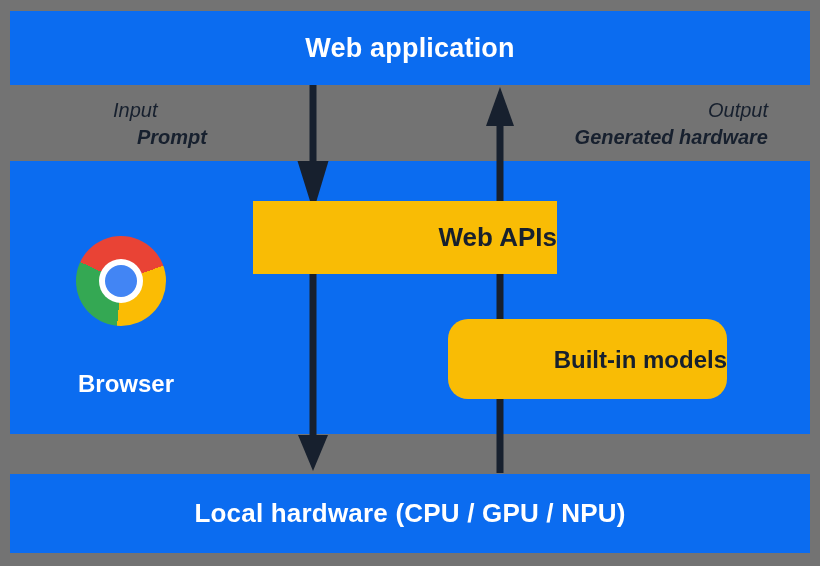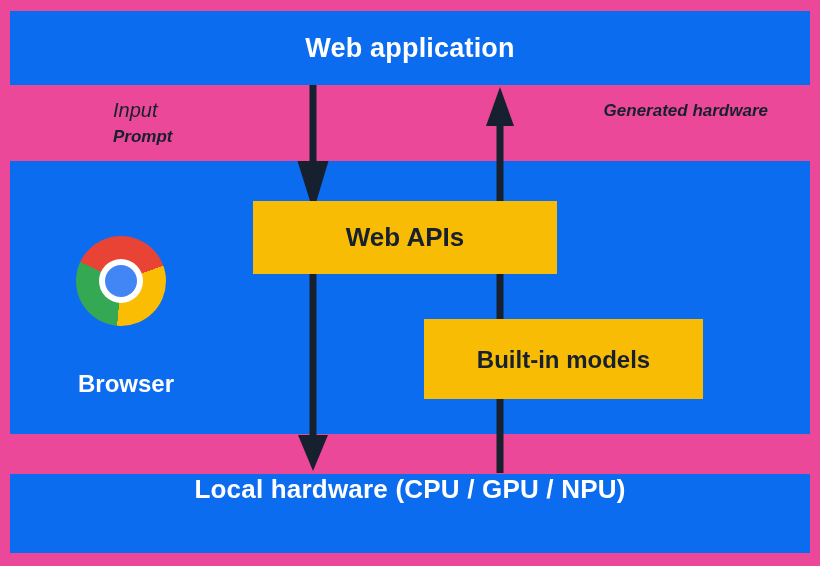--- a/index.html
+++ b/index.html
@@ -12,55 +12,55 @@
     --chrome-yellow: #fbbc04;
     --chrome-blue: #4285f4;
   }
   * { margin: 0; padding: 0; box-sizing: border-box; }
   html, body { background: #ffffff; }
   body {
     width: 820px; height: 566px;
     font-family: "Liberation Sans", "DejaVu Sans", sans-serif;
     position: relative; overflow: hidden;
   }
-  .canvas { position: absolute; inset: 0; background: #ec4899; }
+  .canvas { position: absolute; inset: 0; background: #737373; }
 
   
   .band {
     position: absolute; left: 10px; width: 800px;
     background: var(--blue);
   }
   .band-top    { top: 11px;  height: 74px;  z-index: 1; display: flex; align-items: center; justify-content: center; }
   .band-middle { top: 161px; height: 273px; z-index: 1; }
-  .band-bottom { top: 474px; height: 79px;  z-index: 1; display: flex; justify-content: center; }
+  .band-bottom { top: 474px; height: 79px;  z-index: 1; display: flex; align-items: center; justify-content: center; }
 
   .band-title {
     color: var(--white); font-weight: 700; font-size: 27px; letter-spacing: 0.2px;
   }
   .band-bottom .band-title { font-size: 26px; }
 
   
   .io-label { position: absolute; z-index: 2; color: var(--ink); font-style: italic; }
   .io-input  { left: 113px; top: 97px; text-align: left; }
   .io-output { right: 52px; top: 97px; text-align: right; }
   .io-kind  { font-size: 20px; font-weight: 400; line-height: 26px; }
-  .io-value { font-size: 17px; font-weight: 700; line-height: 28px; }
+  .io-value { font-size: 20px; font-weight: 700; line-height: 28px; margin-left: 24px; }
 
   
   .arrows { position: absolute; left: 0; top: 0; z-index: 2; pointer-events: none; }
   .arrows rect, .arrows polygon { fill: var(--ink); }
 
   
   .ybox {
     position: absolute; z-index: 3; background: var(--yellow);
-    display: flex; flex-direction: column; align-items: center; justify-content: center;
+    display: flex; flex-direction: column; align-items: flex-end; justify-content: center;
     color: var(--ink); font-weight: 700; text-align: center;
   }
   .ybox-webapis { left: 253px; top: 201px; width: 304px; height: 73px; font-size: 26px; }
-  .ybox-builtin { left: 424px; top: 319px; width: 279px; height: 80px; font-size: 24px; line-height: 31px; }
+  .ybox-builtin { left: 448px; top: 319px; width: 279px; height: 80px; font-size: 24px; line-height: 31px; border-radius: 20px; }
 
   
   .chrome-logo {
     position: absolute; z-index: 3;
     left: 76px; top: 236px; width: 90px; height: 90px; border-radius: 50%;
     background: conic-gradient(from 295deg,
       var(--chrome-red) 0deg 135deg,
       var(--chrome-yellow) 135deg 250deg,
       var(--chrome-green) 250deg 360deg);
   }
@@ -83,20 +83,21 @@
   <div class="band band-top">
     <span class="band-title">Web application</span>
   </div>
 
   <div class="io-label io-input">
     <div class="io-kind">Input</div>
     <div class="io-value">Prompt</div>
   </div>
 
   <div class="io-label io-output">
+    <div class="io-kind">Output</div>
     <div class="io-value">Generated hardware</div>
   </div>
 
   <div class="band band-middle"></div>
 
   <svg class="arrows" width="820" height="566" viewBox="0 0 820 566">
     <g>
       <rect x="309.5" y="85" width="7" height="78"></rect>
       <polygon points="297.5,161 328.5,161 316.5,201 310,201"></polygon>
     </g>

